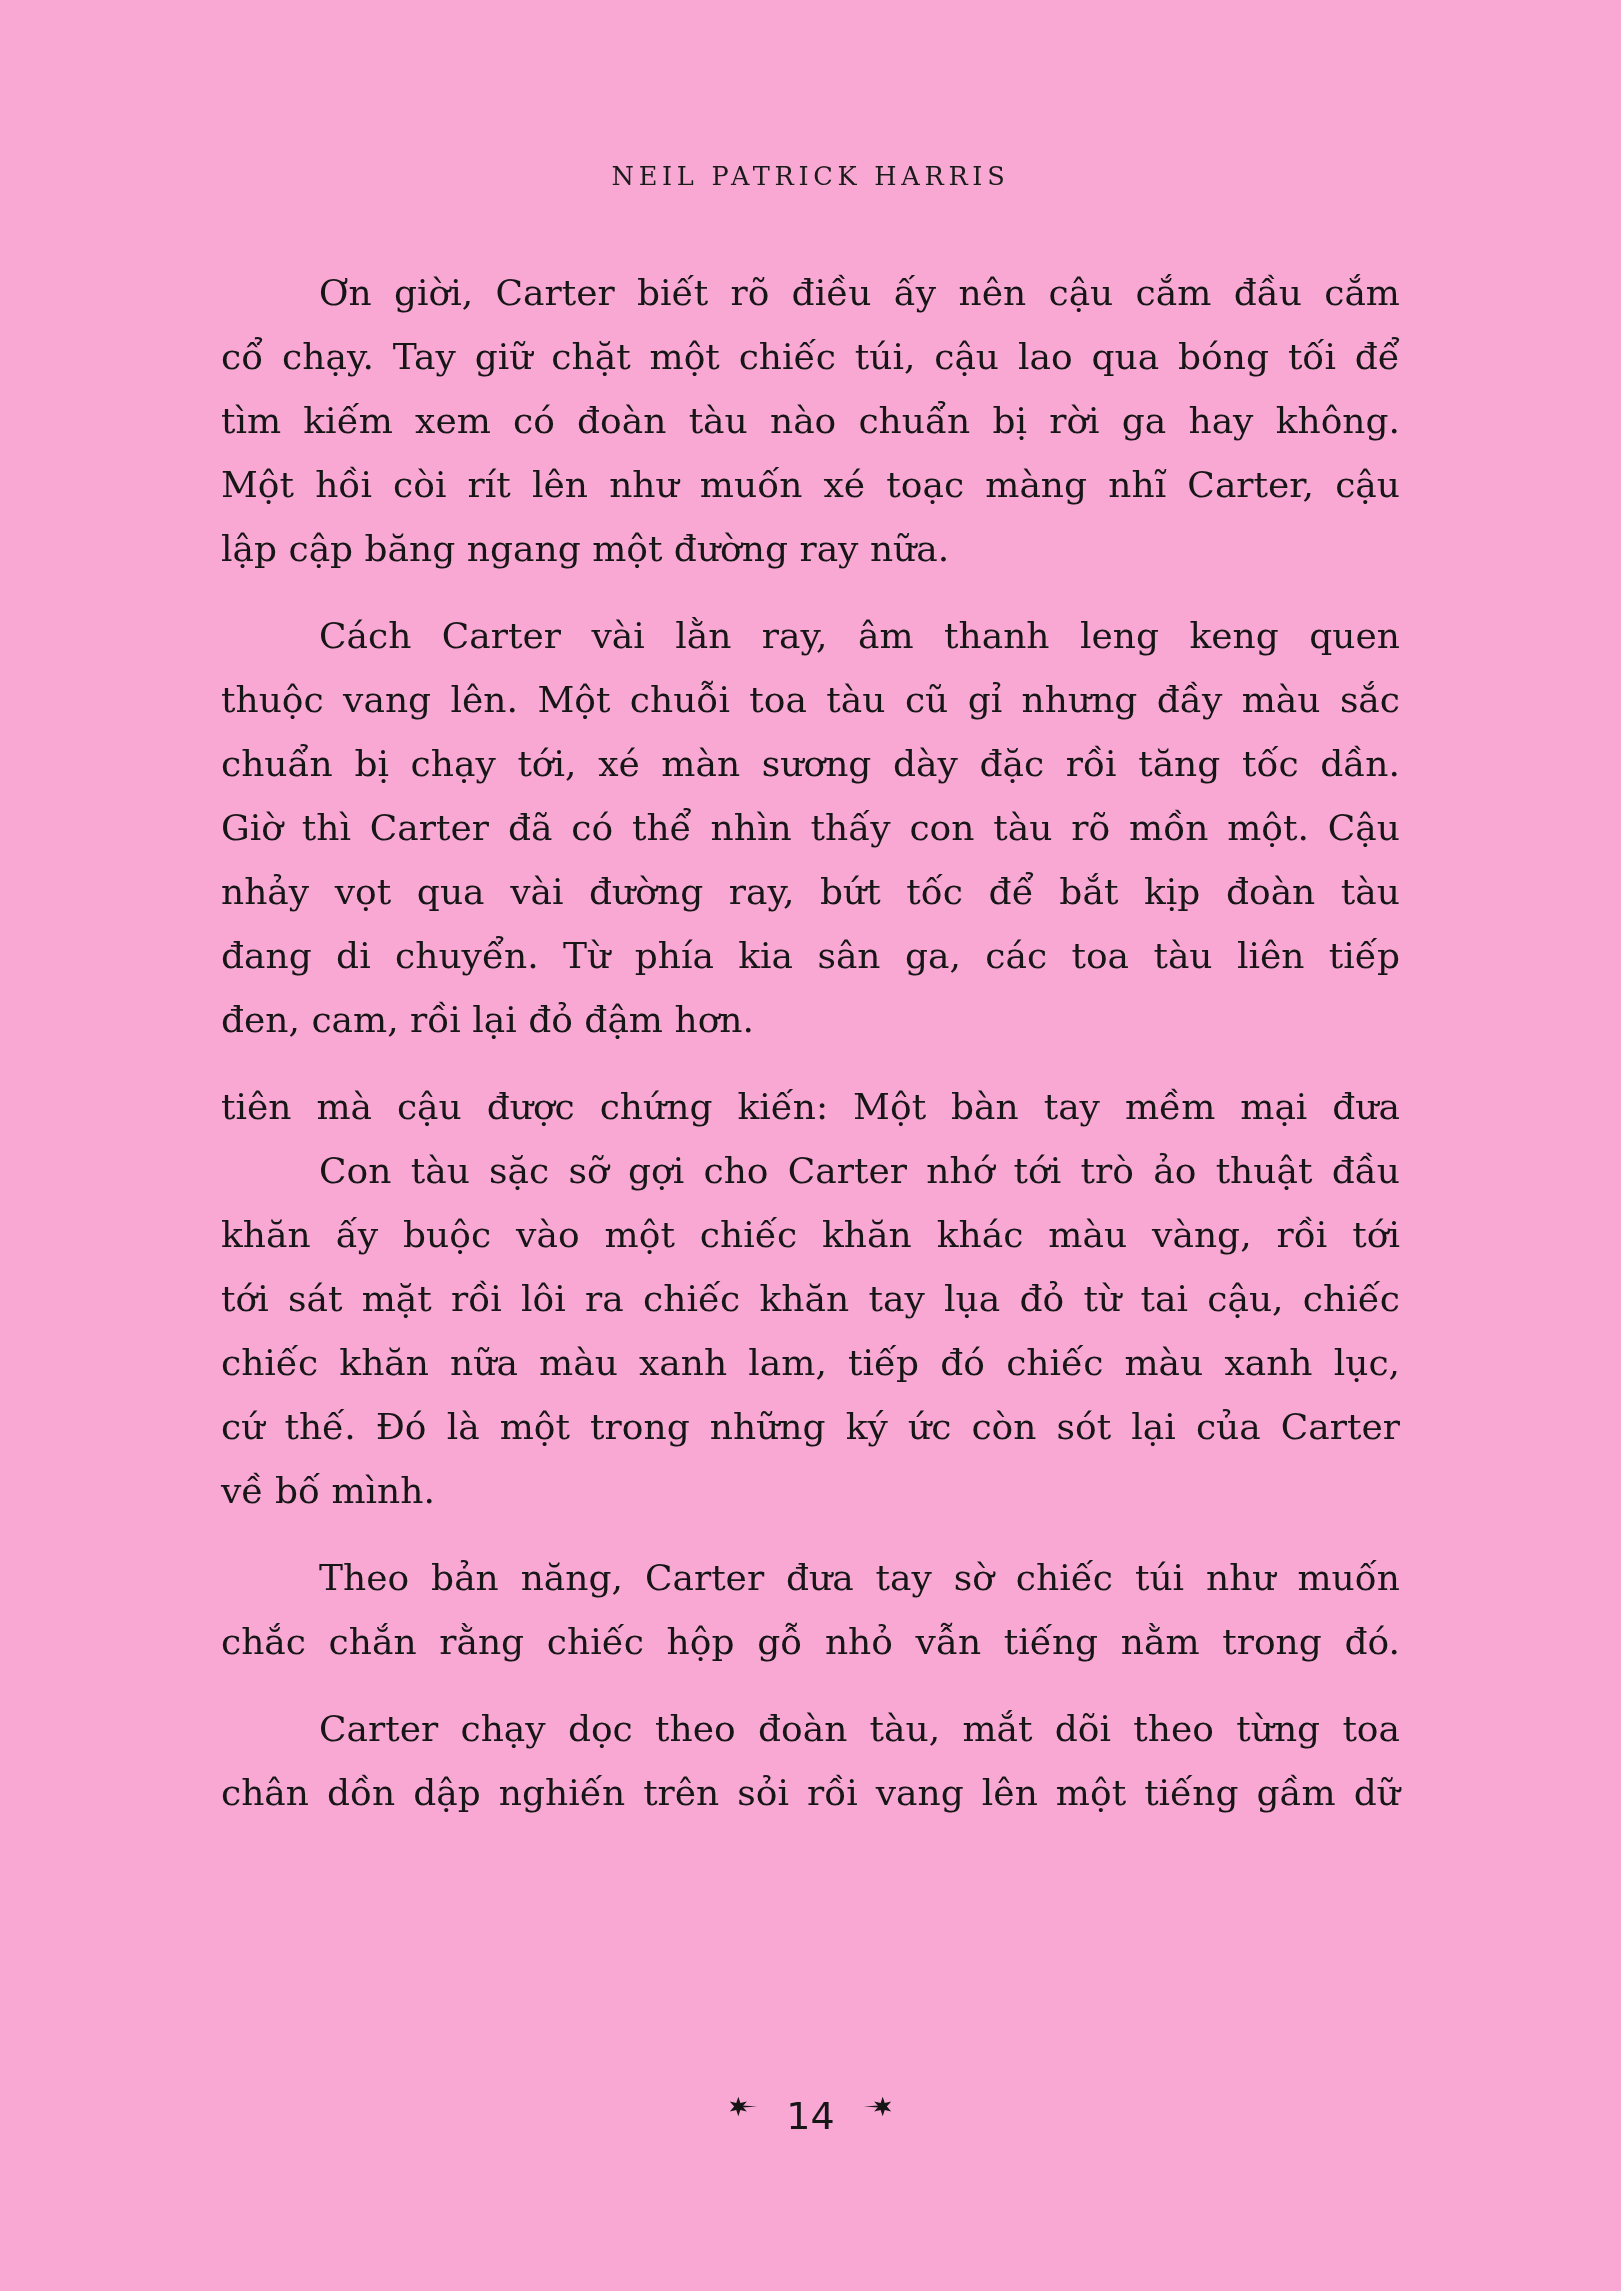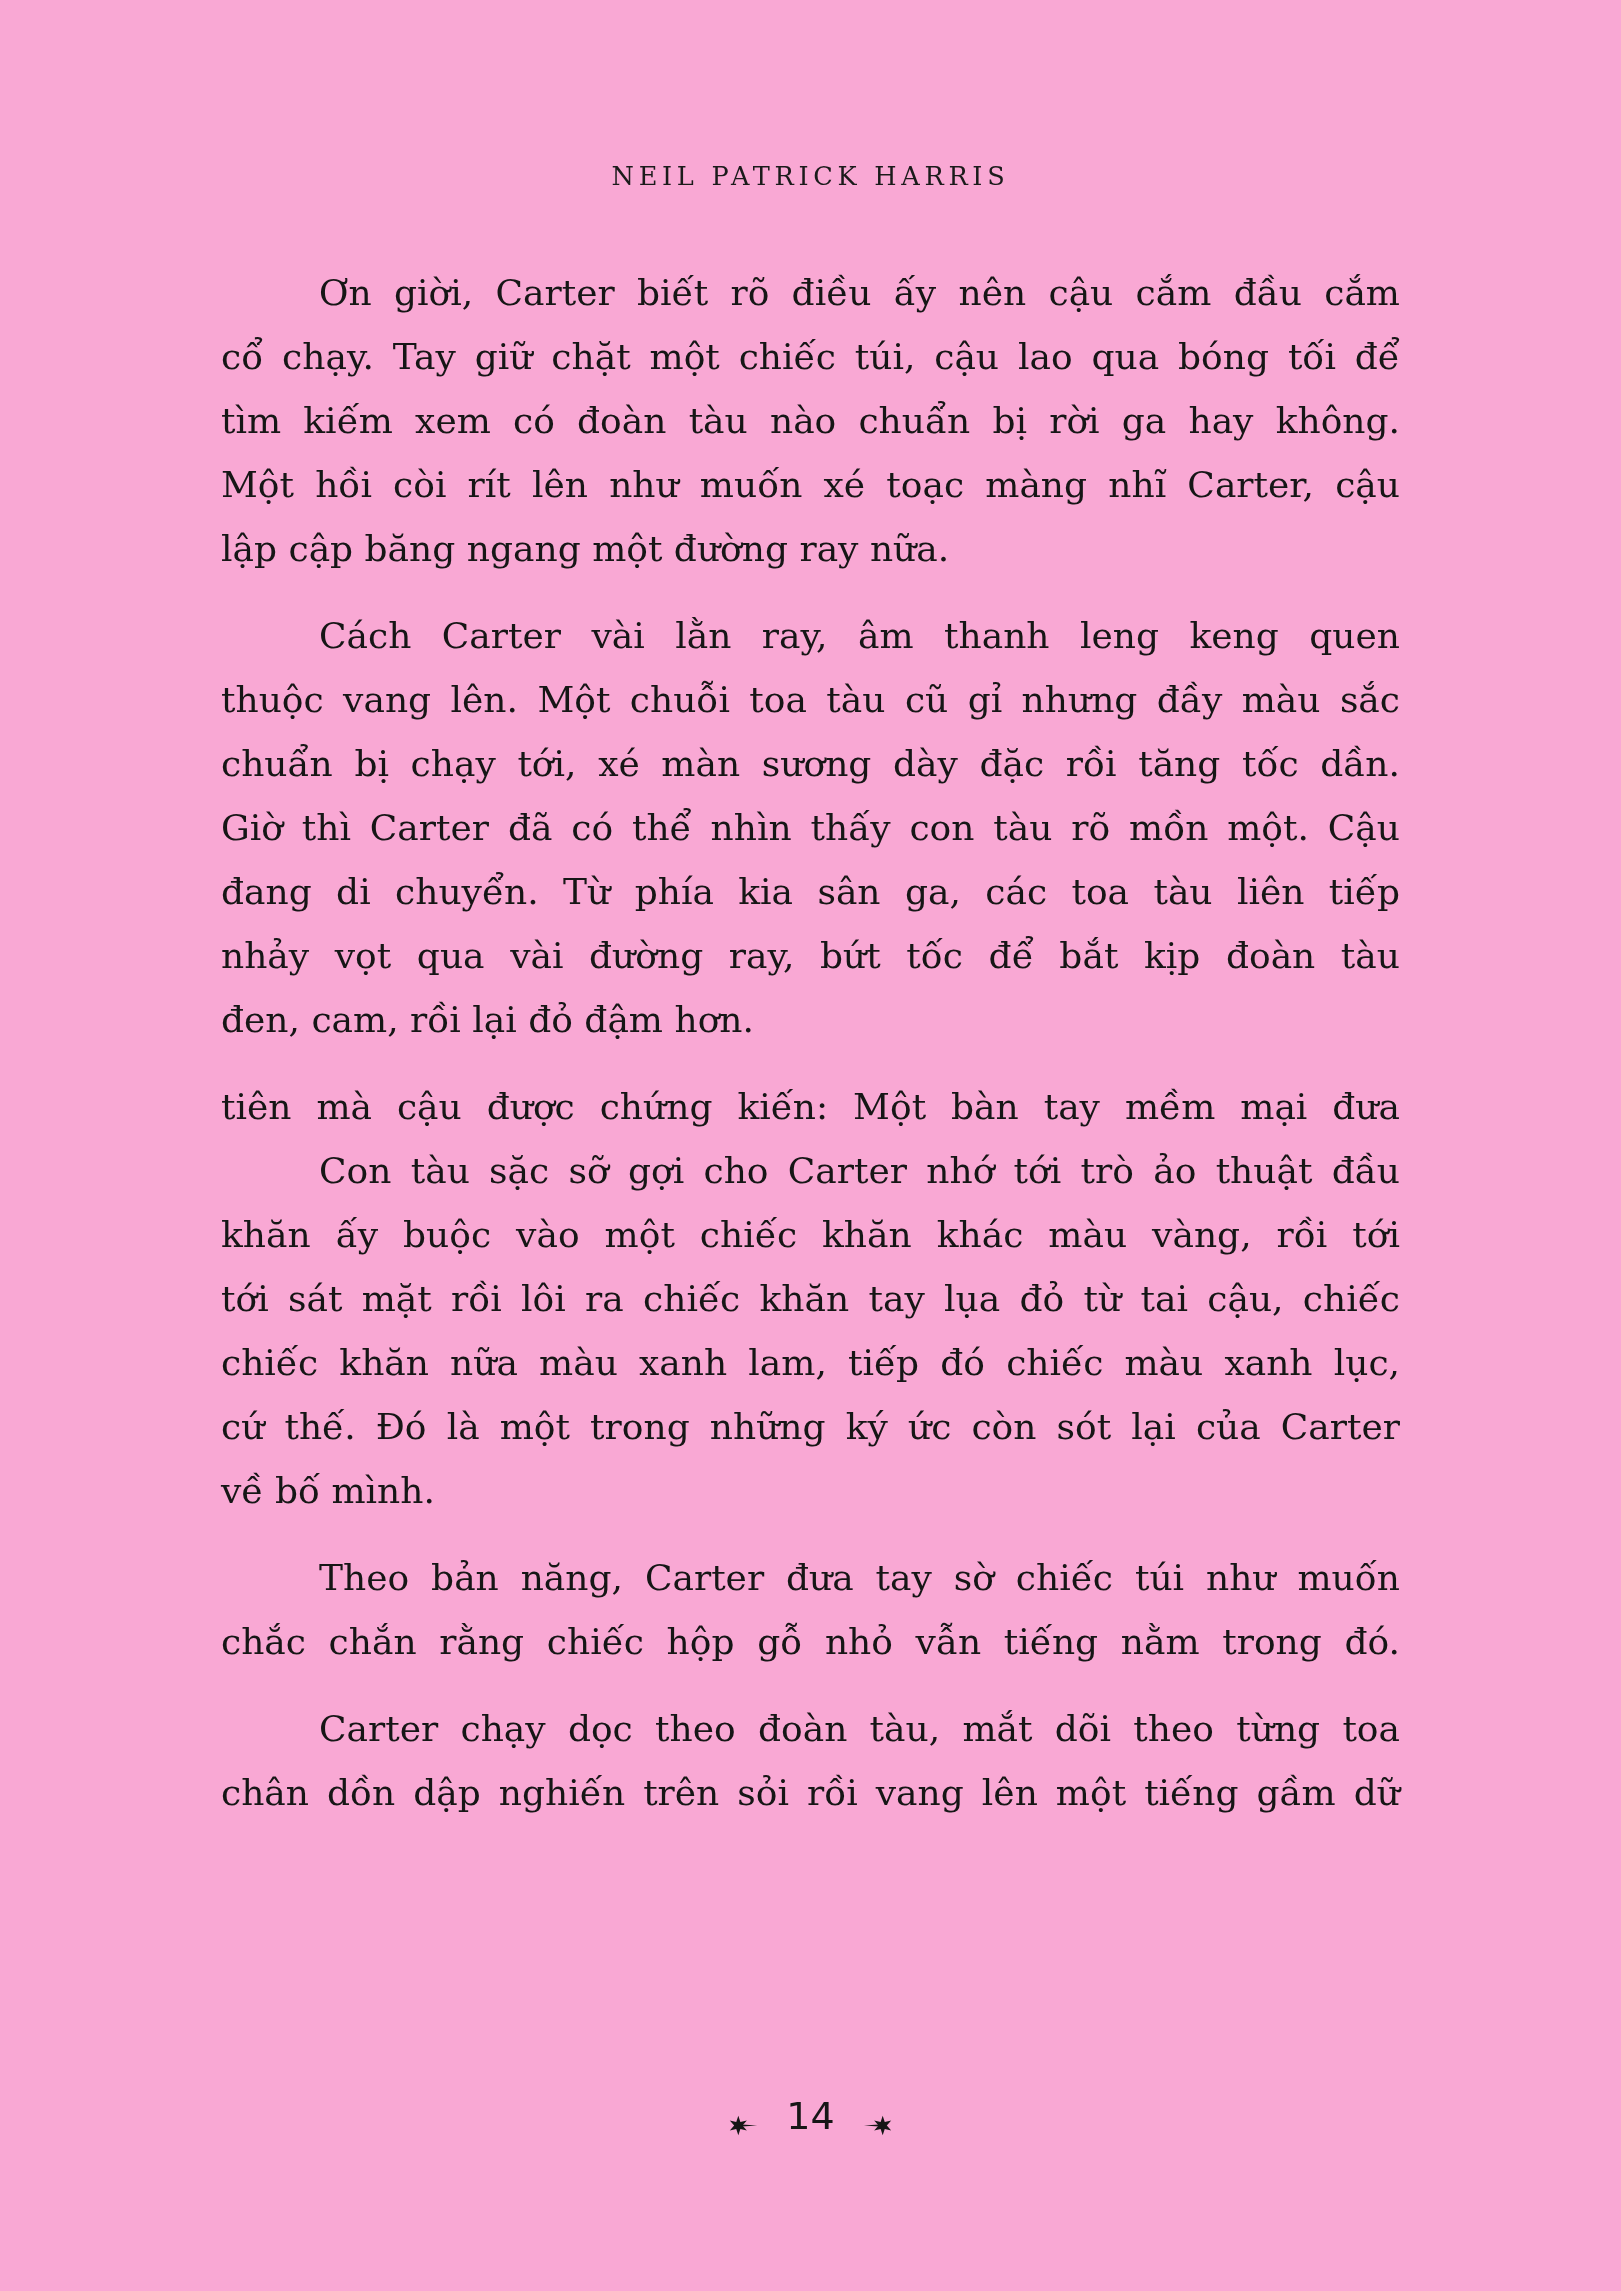--- a/index.html
+++ b/index.html
@@ -51,21 +51,21 @@
   .line.lastline {
     text-align-last: left;
   }
   .page-footer {
     position: absolute;
     top: 2095px;
     left: 0;
     width: 100%;
     display: flex;
     justify-content: center;
-    align-items: flex-end;
+    align-items: flex-start;
     gap: 28px;
   }
   .page-number {
     font-family: "DejaVu Sans", sans-serif;
     font-size: 38px;
     line-height: 42px;
     color: #161616;
   }
   .orn { display: inline-flex; }
   .orn svg { display: block; }
@@ -84,22 +84,22 @@
         <div class="line">cổ chạy. Tay giữ chặt một chiếc túi, cậu lao qua bóng tối để</div>
         <div class="line">tìm kiếm xem có đoàn tàu nào chuẩn bị rời ga hay không.</div>
         <div class="line">Một hồi còi rít lên như muốn xé toạc màng nhĩ Carter, cậu</div>
         <div class="line lastline">lập cập băng ngang một đường ray nữa.</div>
       </div>
       <div class="para">
         <div class="line first">Cách Carter vài lằn ray, âm thanh leng keng quen</div>
         <div class="line">thuộc vang lên. Một chuỗi toa tàu cũ gỉ nhưng đầy màu sắc</div>
         <div class="line">chuẩn bị chạy tới, xé màn sương dày đặc rồi tăng tốc dần.</div>
         <div class="line">Giờ thì Carter đã có thể nhìn thấy con tàu rõ mồn một. Cậu</div>
+        <div class="line">nhảy vọt qua vài đường ray, bứt tốc để bắt kịp đoàn tàu</div>
         <div class="line">đang di chuyển. Từ phía kia sân ga, các toa tàu liên tiếp</div>
-        <div class="line">nhảy vọt qua vài đường ray, bứt tốc để bắt kịp đoàn tàu</div>
         <div class="line lastline">đen, cam, rồi lại đỏ đậm hơn.</div>
       </div>
       <div class="para">
         <div class="line">tiên mà cậu được chứng kiến: Một bàn tay mềm mại đưa</div>
         <div class="line first">Con tàu sặc sỡ gợi cho Carter nhớ tới trò ảo thuật đầu</div>
         <div class="line">khăn ấy buộc vào một chiếc khăn khác màu vàng, rồi tới</div>
         <div class="line">tới sát mặt rồi lôi ra chiếc khăn tay lụa đỏ từ tai cậu, chiếc</div>
         <div class="line">chiếc khăn nữa màu xanh lam, tiếp đó chiếc màu xanh lục,</div>
         <div class="line">cứ thế. Đó là một trong những ký ức còn sót lại của Carter</div>
         <div class="line lastline">về bố mình.</div>

